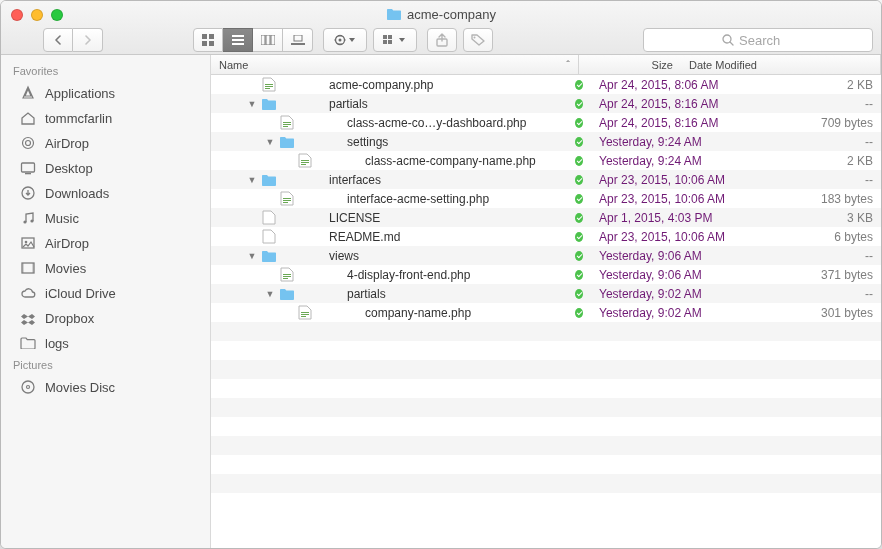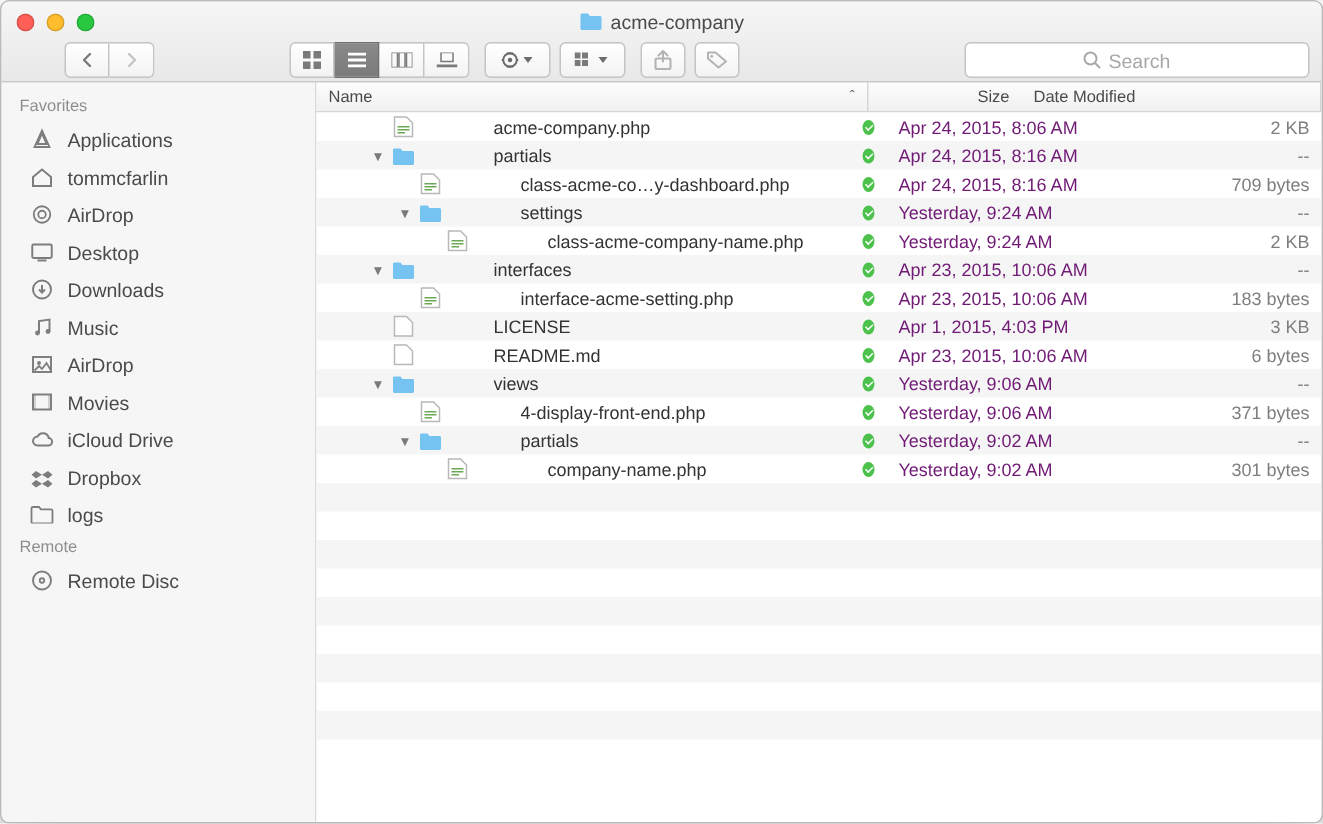--- a/index.html
+++ b/index.html
@@ -272,29 +272,29 @@
           <span>Dropbox</span>
         </div>
         <div class="side-item">
           <span class="sicon">
             <svg width="16" height="12" viewBox="0 0 16 12">
               <path d="M1 2c0-.6.4-1 1-1h4l1.3 1.6H14c.6 0 1 .4 1 1V11c0 .5-.4 1-1 1H2c-.6 0-1-.4-1-1V2z" fill="none" stroke="#7d7d7d" stroke-width="1.2"></path>
             </svg>
           </span>
           <span>logs</span>
         </div>
-        <div class="side-head">Remote</div>
+        <div class="side-head">Pictures</div>
         <div class="side-item">
           <span class="sicon">
             <svg width="16" height="16">
               <circle cx="8" cy="8" r="6" fill="none" stroke="#7d7d7d" stroke-width="1.3"></circle>
               <circle cx="8" cy="8" r="1.5" fill="none" stroke="#7d7d7d" stroke-width="1.2"></circle>
             </svg>
           </span>
-          <span>Remote Disc</span>
+          <span>Movies Disc</span>
         </div>
       </div>
 
     <div class="main-col">
       <div class="cols-header">
         <div class="col name">
           <span>Name</span>
           <span class="sort-ind">ˆ</span>
         </div>
         <div class="col size">

